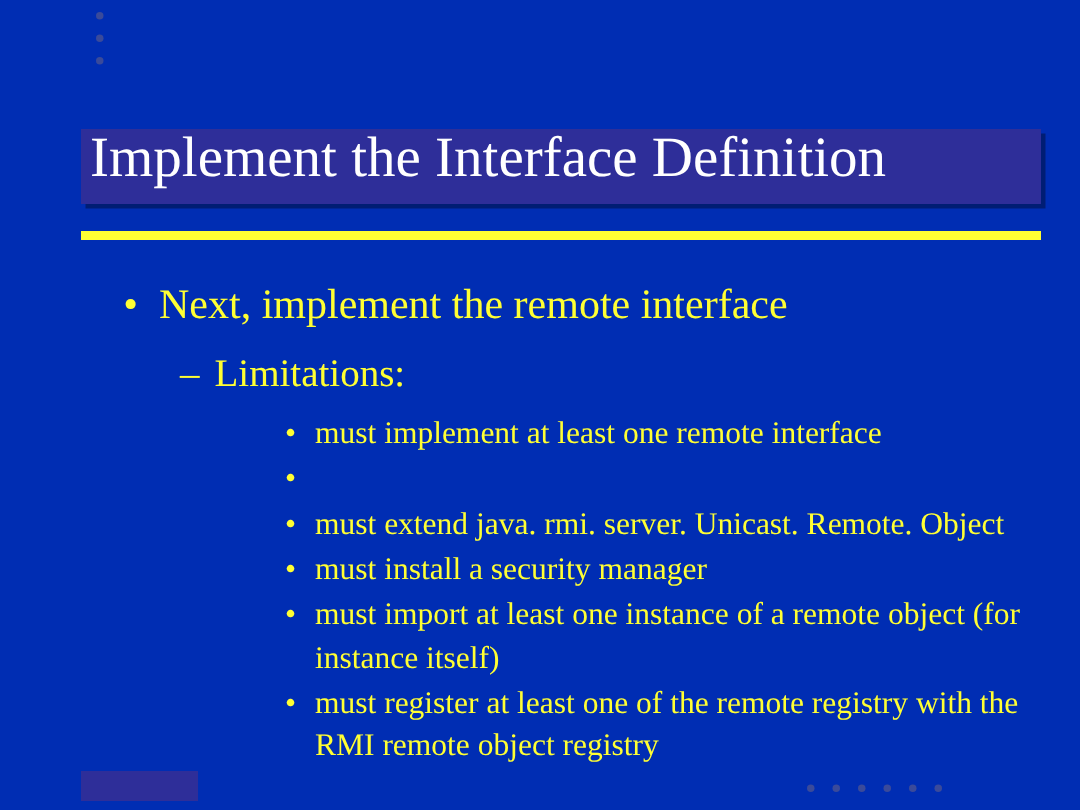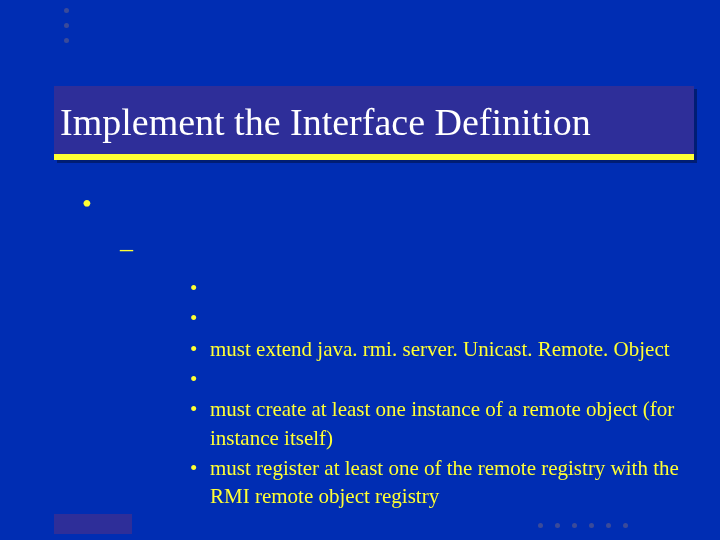--- a/index.html
+++ b/index.html
@@ -19,25 +19,24 @@
     gap: 10px;
   }
   .deco-dots-tl .dot {
     width: 5px; height: 5px; background: #3a4a9a; border-radius: 50%;
   }
   .title-band {
     position: absolute;
     top: 86px;
     left: 54px;
     width: 640px;
-    height: 74px;
+    height: 50px;
     background: #2e2e99;
     box-shadow: 3px 3px 0 rgba(0,0,0,0.35);
     display: flex;
-    align-items: center;
   }
   .title-text {
     color: #ffffff;
     font-size: 38px;
     line-height: 1.05;
     padding-left: 6px;
     white-space: nowrap;
   }
   .title-underline {
     position: absolute;
@@ -110,41 +109,45 @@
 </div>
 
 <div class="title-band">
   <div class="title-text">Implement the Interface Definition</div>
 </div>
 <div class="title-underline"></div>
 
 <div class="content">
   <div class="lvl1">
     <span class="bullet">•</span>
+    <span>Next, implement the remote interface</span>
   </div>
   <div class="lvl2">
     <span class="dash">–</span>
+    <span>Limitations:</span>
   </div>
   <div class="lvl3-list">
     <div class="lvl3">
       <span class="dot">•</span>
+      <span class="txt">must implement at least one remote interface</span>
     </div>
     <div class="lvl3">
       <span class="dot">•</span>
     </div>
     <div class="lvl3">
       <span class="dot">•</span>
       <span class="txt">must extend java. rmi. server. Unicast. Remote. Object</span>
     </div>
     <div class="lvl3">
       <span class="dot">•</span>
+      <span class="txt">must install a security manager</span>
     </div>
     <div class="lvl3">
       <span class="dot">•</span>
-      <span class="txt">must create at least one instance of a remote object (for instance itself)</span>
+      <span class="txt">must import at least one instance of a remote object (for instance itself)</span>
     </div>
     <div class="lvl3">
       <span class="dot">•</span>
       <span class="txt">must register at least one of the remote registry with the RMI remote object registry</span>
     </div>
   </div>
 </div>
 
 <div class="deco-square-bl"></div>
 <div class="deco-dots-br">

